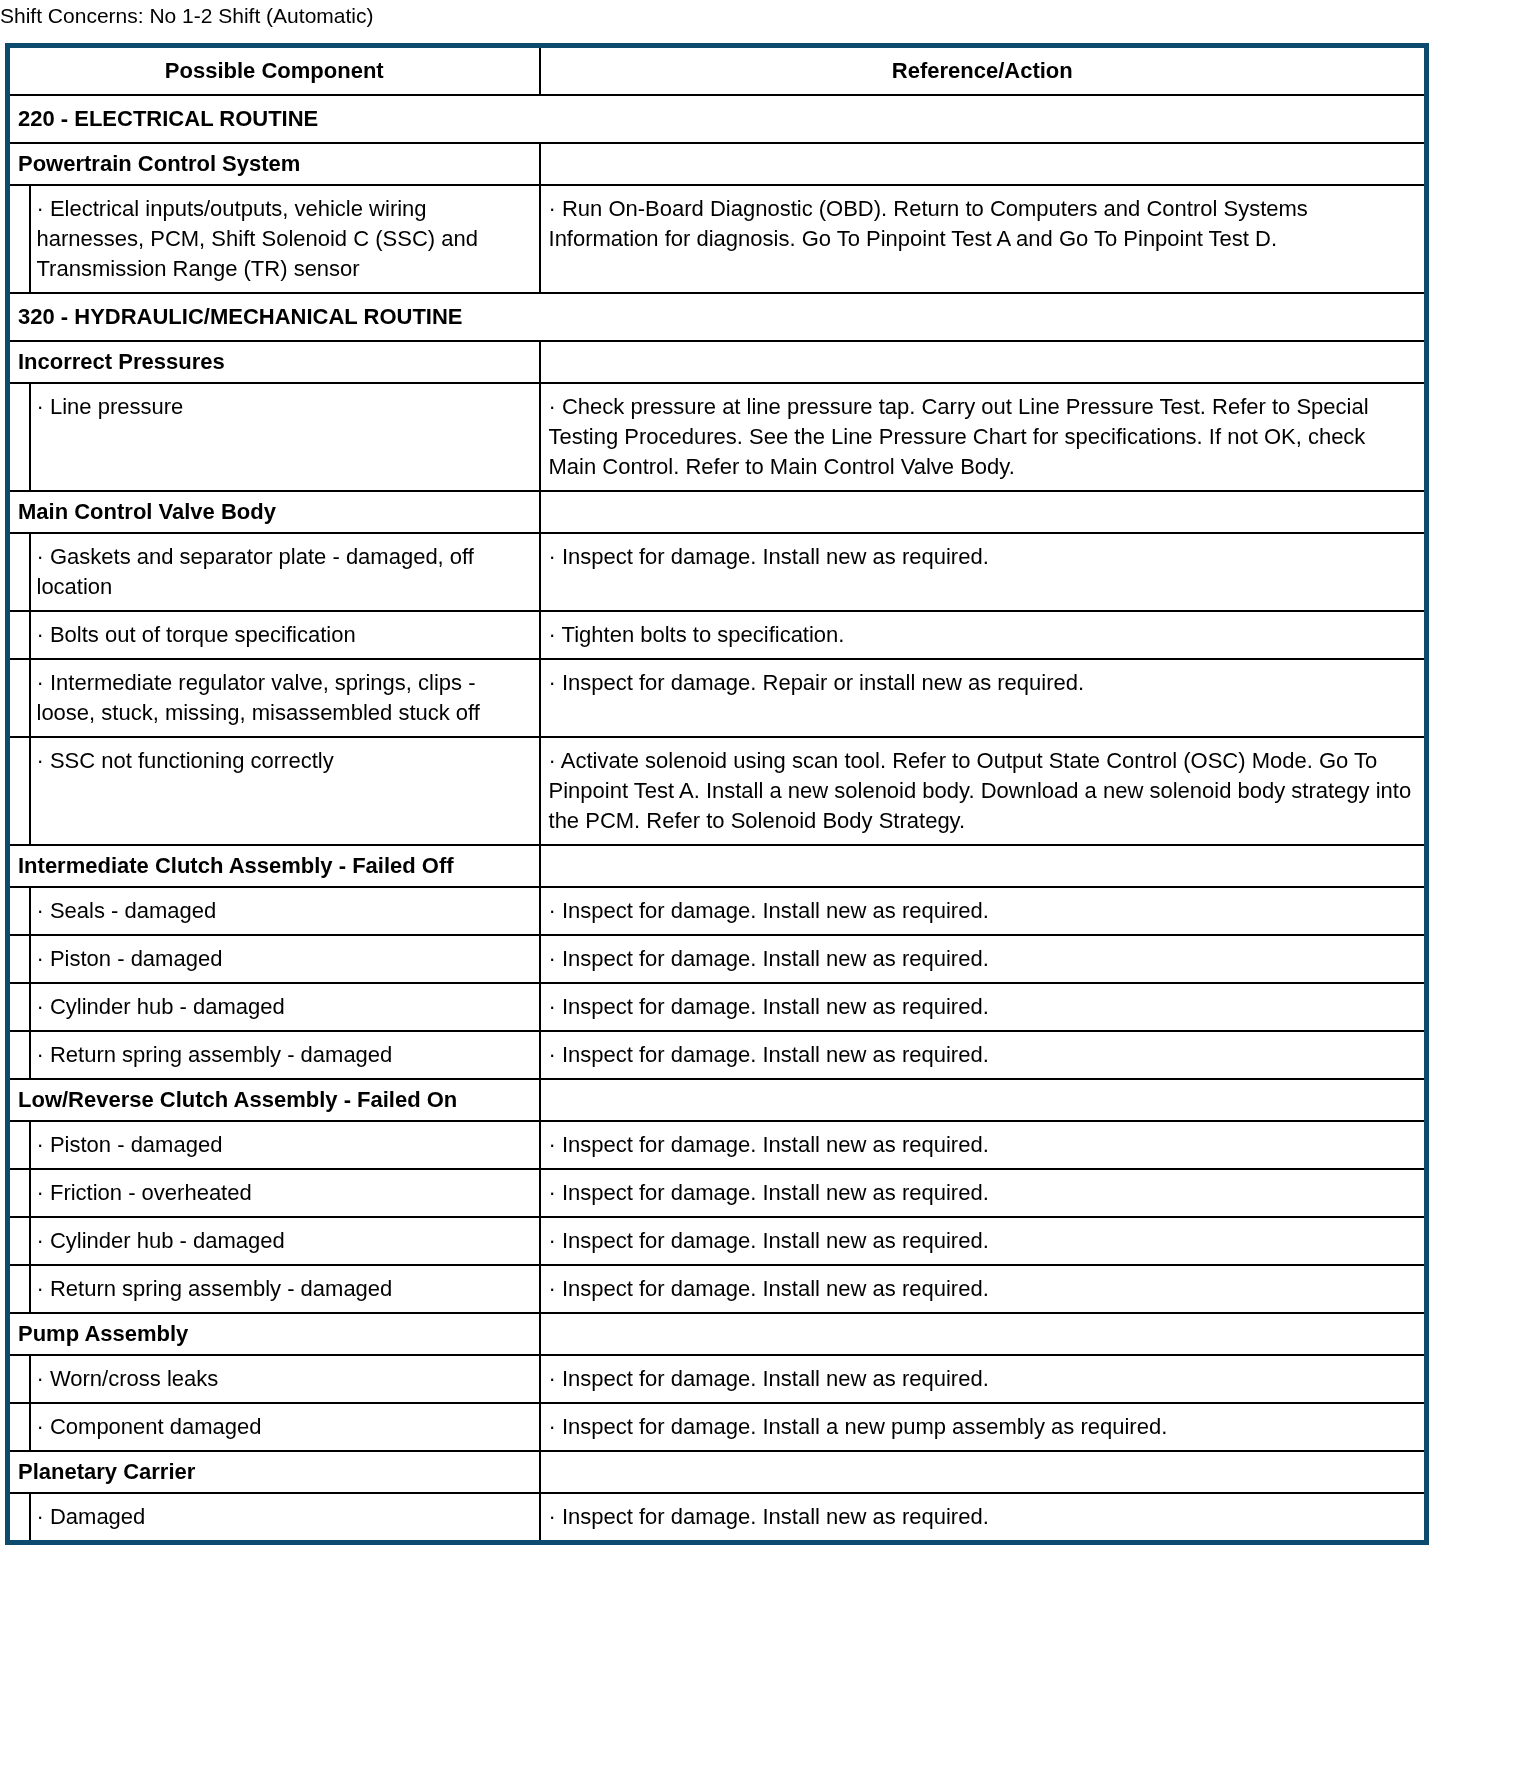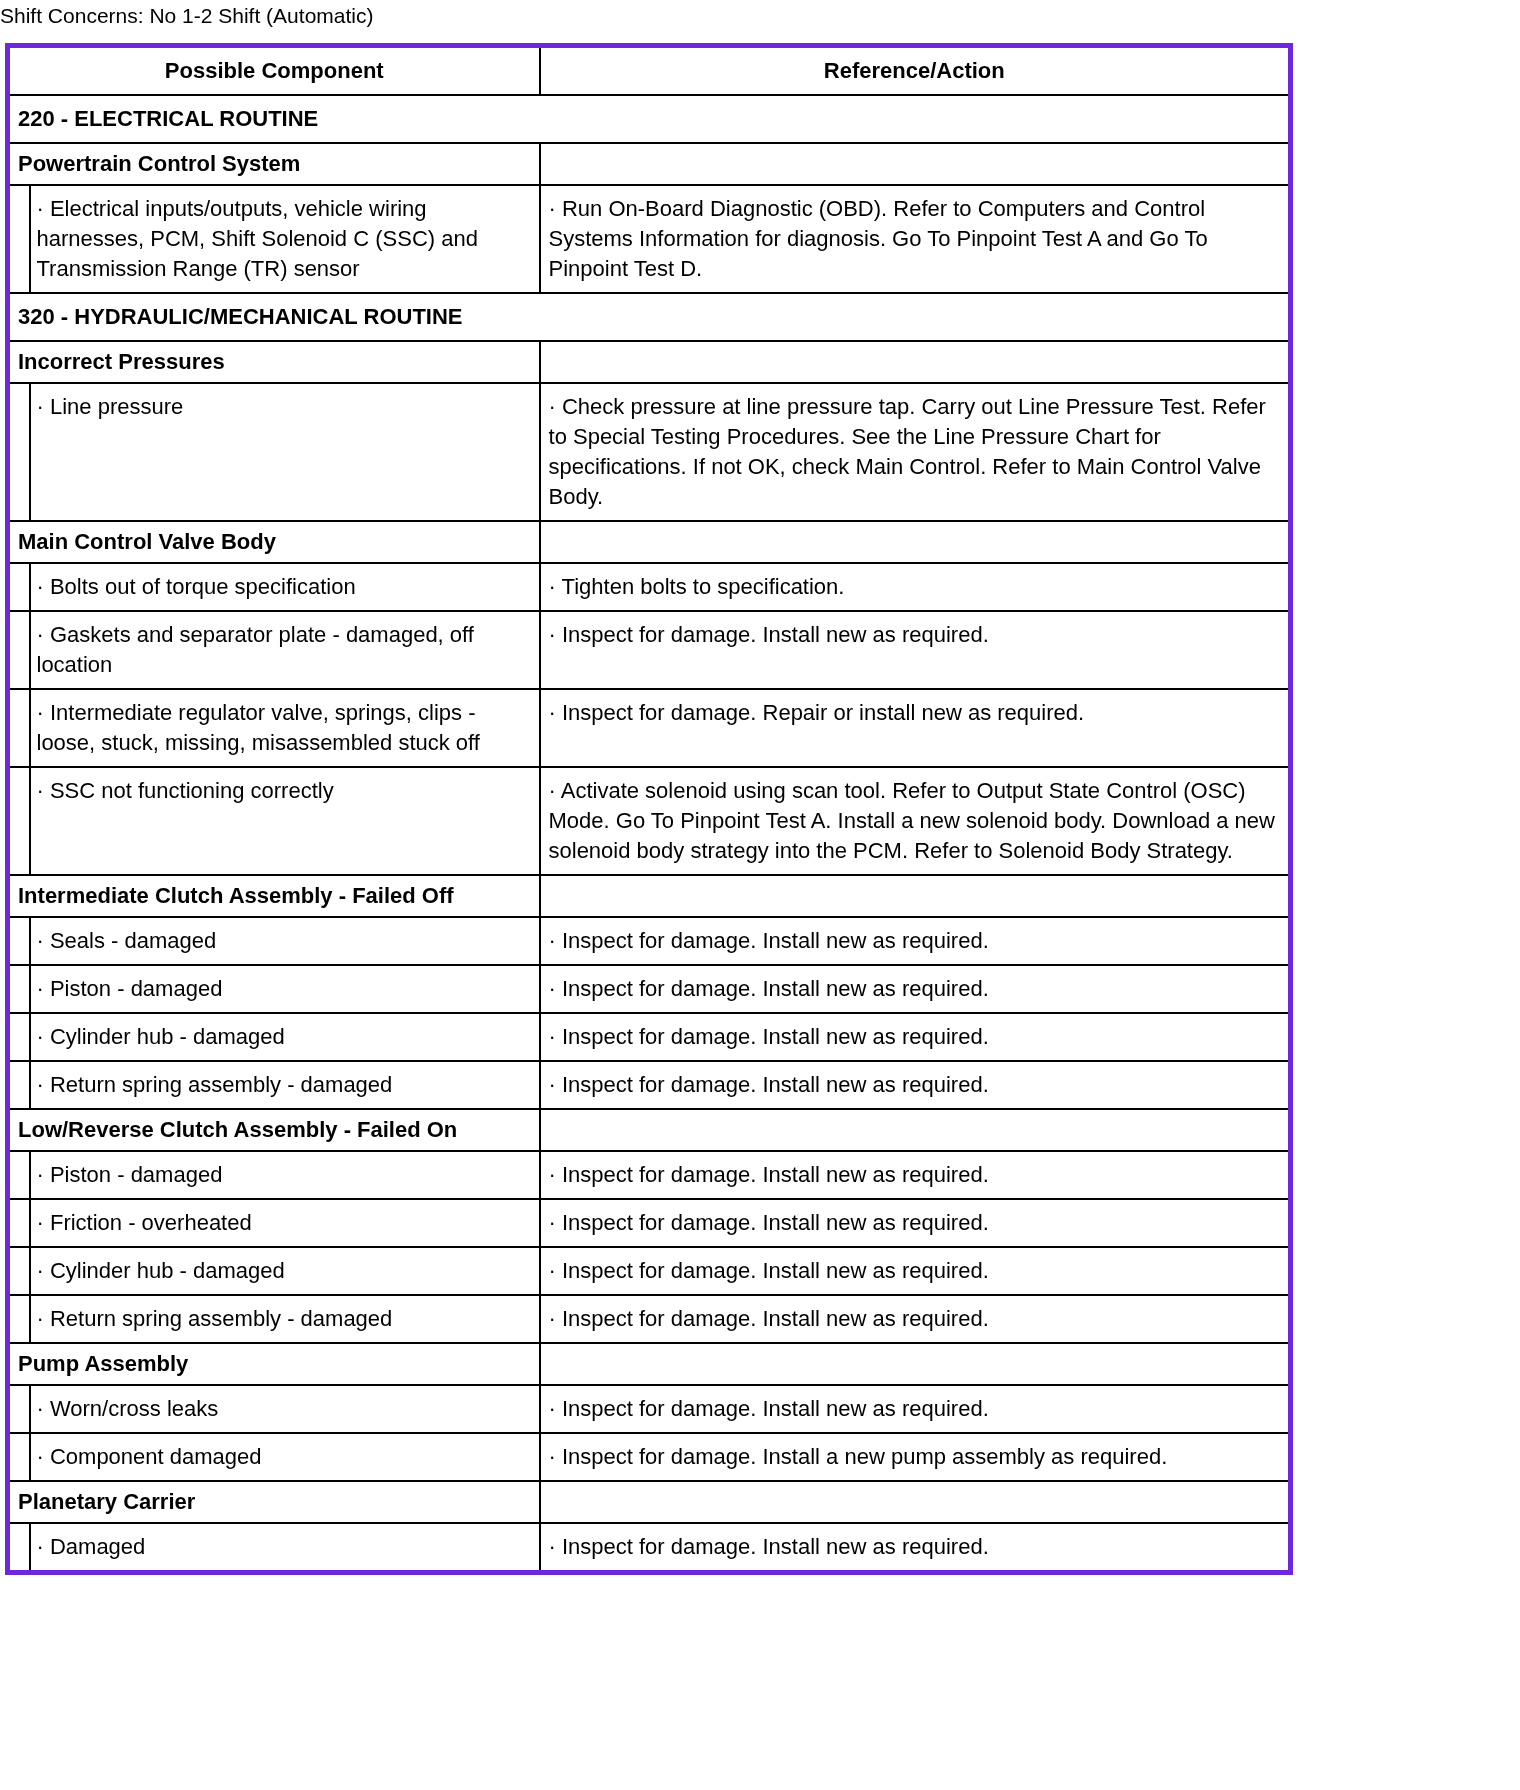--- a/index.html
+++ b/index.html
@@ -1,18 +1,18 @@
 <!DOCTYPE html>
 <html><head>
 <meta charset="utf-8">
 <style>
   html, body { margin: 0; padding: 0; background: #ffffff; }
   body { width: 1520px; height: 1790px; position: relative; font-family: "Liberation Sans", sans-serif; color: #000; }
   .title { position: absolute; top: 2px; left: 0; width: 1520px; text-align: left; font-size: 21px; line-height: 28px; }
-  table.diag { position: absolute; top: 43px; left: 5px; width: 1288px; border-collapse: collapse; border: 5px solid #6d28d9; table-layout: fixed; }
+  table.diag { position: absolute; top: 43px; left: 5px; width: 1424px; border-collapse: collapse; border: 5px solid #0c4a6e; table-layout: fixed; }
   table.diag td, table.diag th { border: 2px solid #000; font-size: 22px; line-height: 30px; vertical-align: top; padding: 0; }
   th { font-weight: bold; text-align: center; height: 46px; vertical-align: middle !important; }
   .indent { width: 22px; }
   .sec td { font-weight: bold; padding: 8px 8px 8px 8px !important; height: 30px; }
   .sub td.lbl { font-weight: bold; padding: 5px 8px !important; }
   .item td.txt { padding: 8px 10px 8px 6px !important; }
   .item td.act { padding: 8px 8px 8px 8px !important; }
   .tall td { padding-bottom: 38px !important; }
 </style>
 </head>
@@ -36,47 +36,47 @@
       <tr class="sec">
         <td colspan="3">220 - ELECTRICAL ROUTINE</td>
       </tr>
       <tr class="sub">
         <td colspan="2" class="lbl">Powertrain Control System</td>
         <td></td>
       </tr>
       <tr class="item">
         <td></td>
         <td class="txt">· Electrical inputs/outputs, vehicle wiring harnesses, PCM, Shift Solenoid C (SSC) and Transmission Range (TR) sensor</td>
-        <td class="act">· Run On-Board Diagnostic (OBD). Refer to Computers and Control Systems Information for diagnosis. Go To Pinpoint Test A and Go To Pinpoint Test D.</td>
+        <td class="act">· Run On-Board Diagnostic (OBD). Return to Computers and Control Systems Information for diagnosis. Go To Pinpoint Test A and Go To Pinpoint Test D.</td>
       </tr>
       <tr class="sec">
         <td colspan="3">320 - HYDRAULIC/MECHANICAL ROUTINE</td>
       </tr>
       <tr class="sub">
         <td colspan="2" class="lbl">Incorrect Pressures</td>
         <td></td>
       </tr>
       <tr class="item">
         <td></td>
         <td class="txt">· Line pressure</td>
         <td class="act">· Check pressure at line pressure tap. Carry out Line Pressure Test. Refer to Special Testing Procedures. See the Line Pressure Chart for specifications. If not OK, check Main Control. Refer to Main Control Valve Body.</td>
       </tr>
       <tr class="sub">
         <td colspan="2" class="lbl">Main Control Valve Body</td>
         <td></td>
       </tr>
       <tr class="item">
         <td></td>
-        <td class="txt">· Bolts out of torque specification</td>
-        <td class="act">· Tighten bolts to specification.</td>
+        <td class="txt">· Gaskets and separator plate - damaged, off location</td>
+        <td class="act">· Inspect for damage. Install new as required.</td>
       </tr>
       <tr class="item">
         <td></td>
-        <td class="txt">· Gaskets and separator plate - damaged, off location</td>
-        <td class="act">· Inspect for damage. Install new as required.</td>
+        <td class="txt">· Bolts out of torque specification</td>
+        <td class="act">· Tighten bolts to specification.</td>
       </tr>
       <tr class="item">
         <td></td>
         <td class="txt">· Intermediate regulator valve, springs, clips - loose, stuck, missing, misassembled stuck off</td>
         <td class="act">· Inspect for damage. Repair or install new as required.</td>
       </tr>
       <tr class="item tall">
         <td></td>
         <td class="txt">· SSC not functioning correctly</td>
         <td class="act">· Activate solenoid using scan tool. Refer to Output State Control (OSC) Mode. Go To Pinpoint Test A. Install a new solenoid body. Download a new solenoid body strategy into the PCM. Refer to Solenoid Body Strategy.</td>

